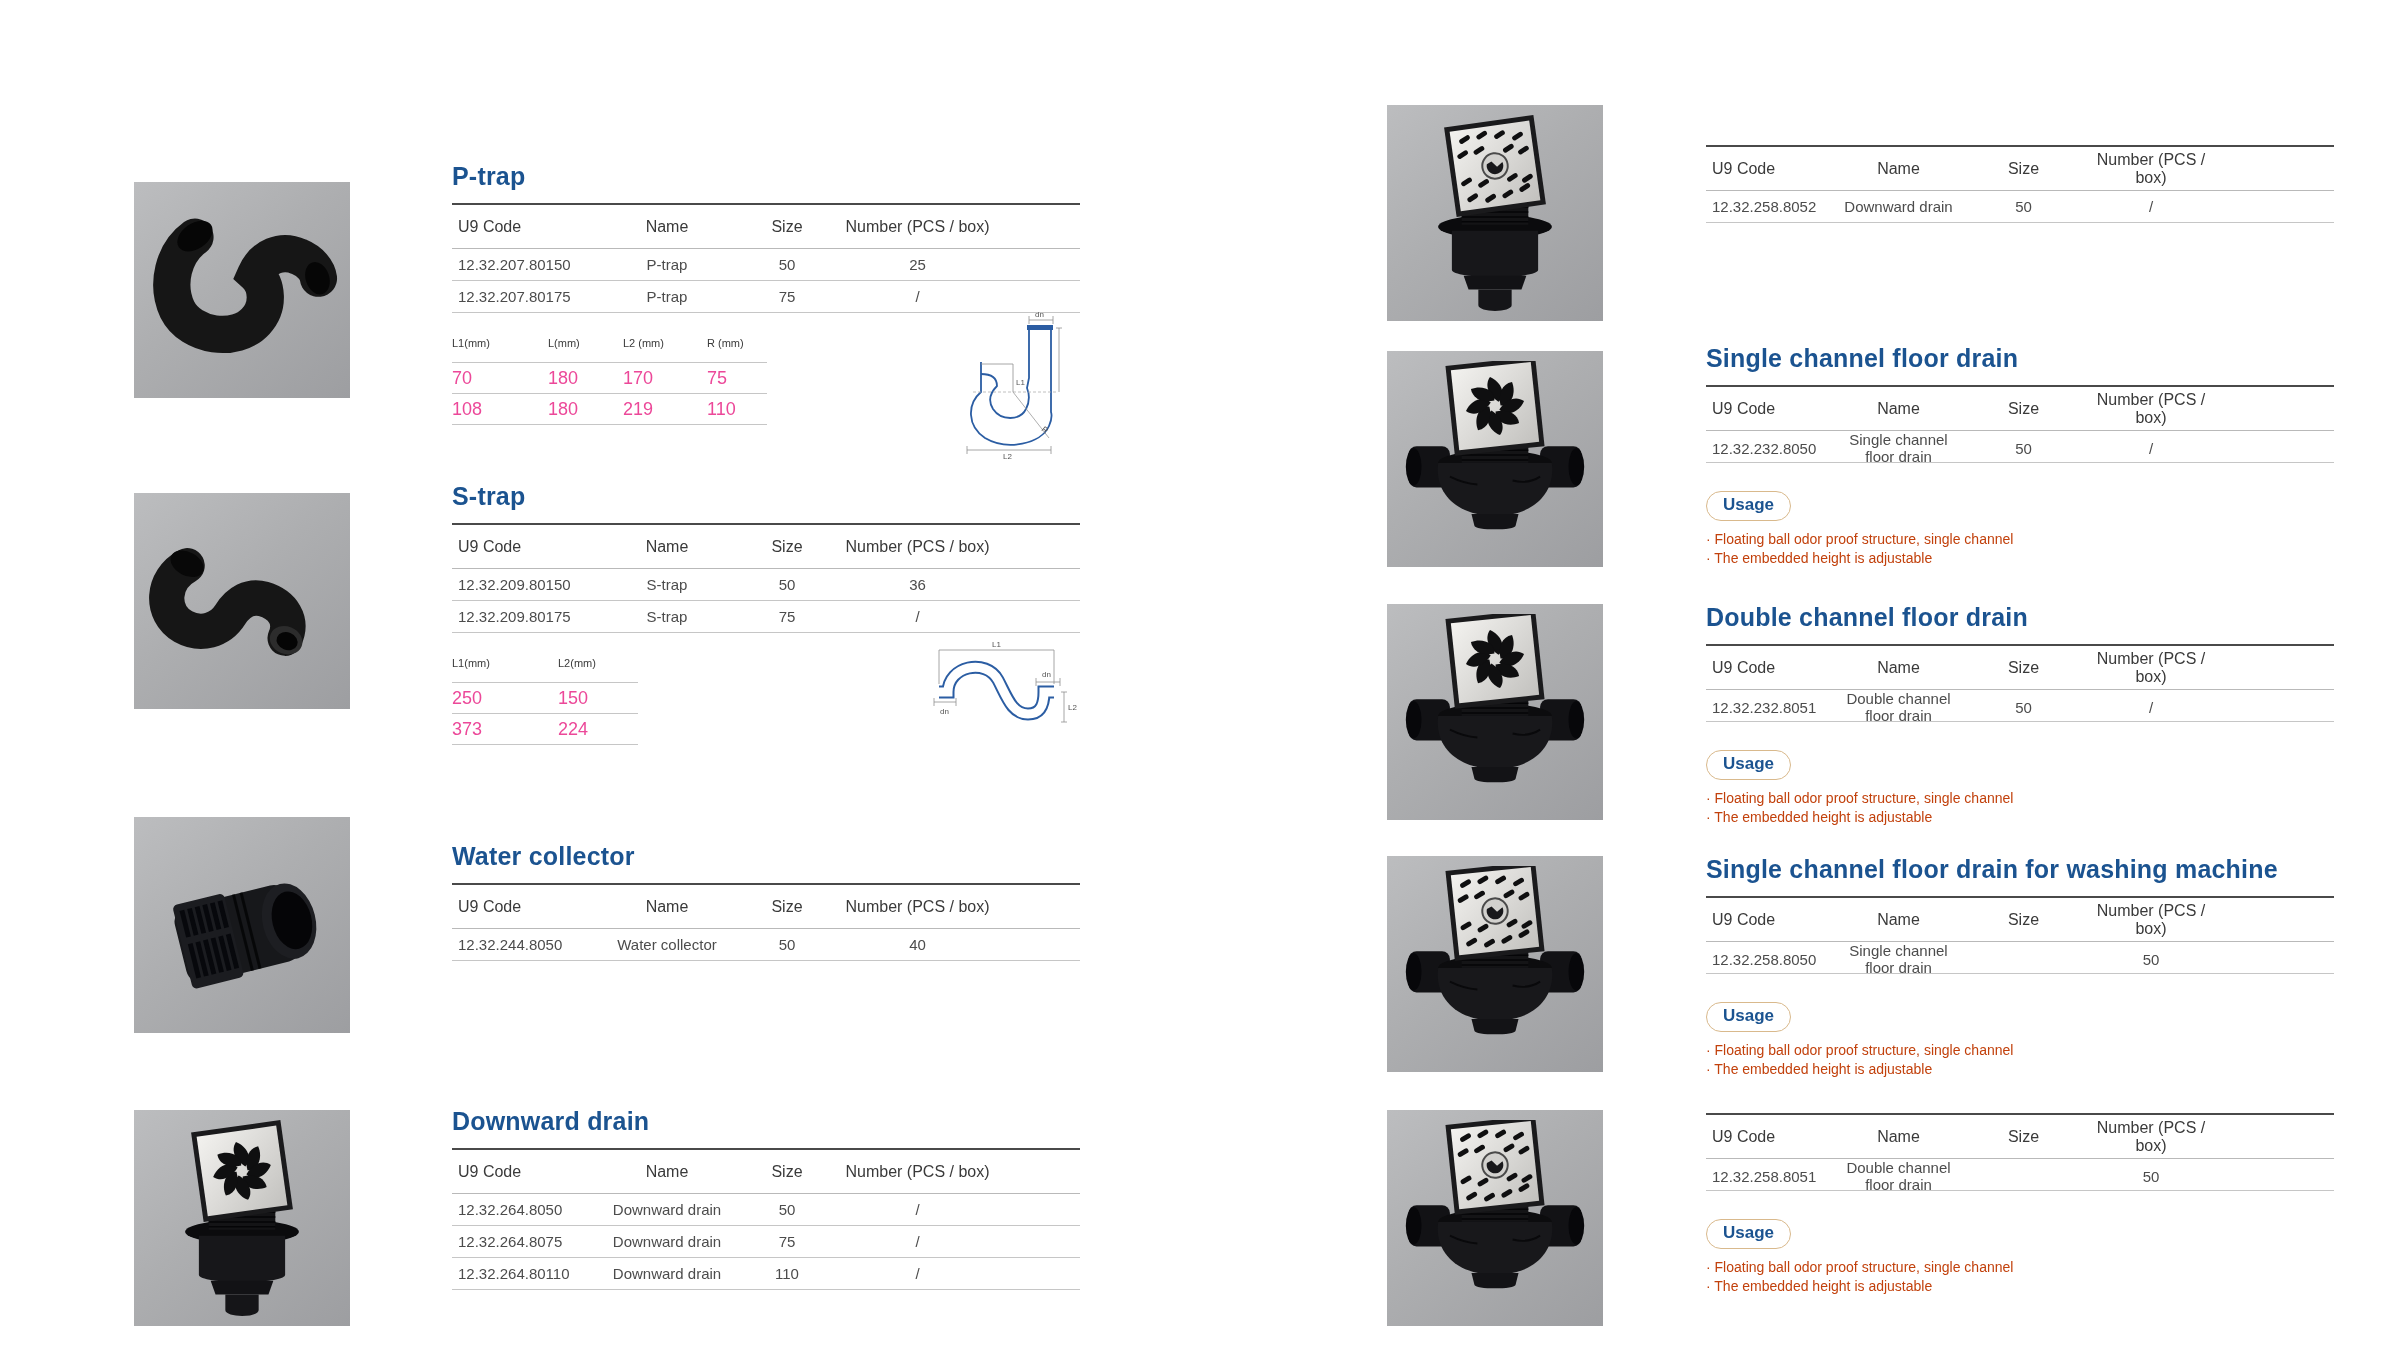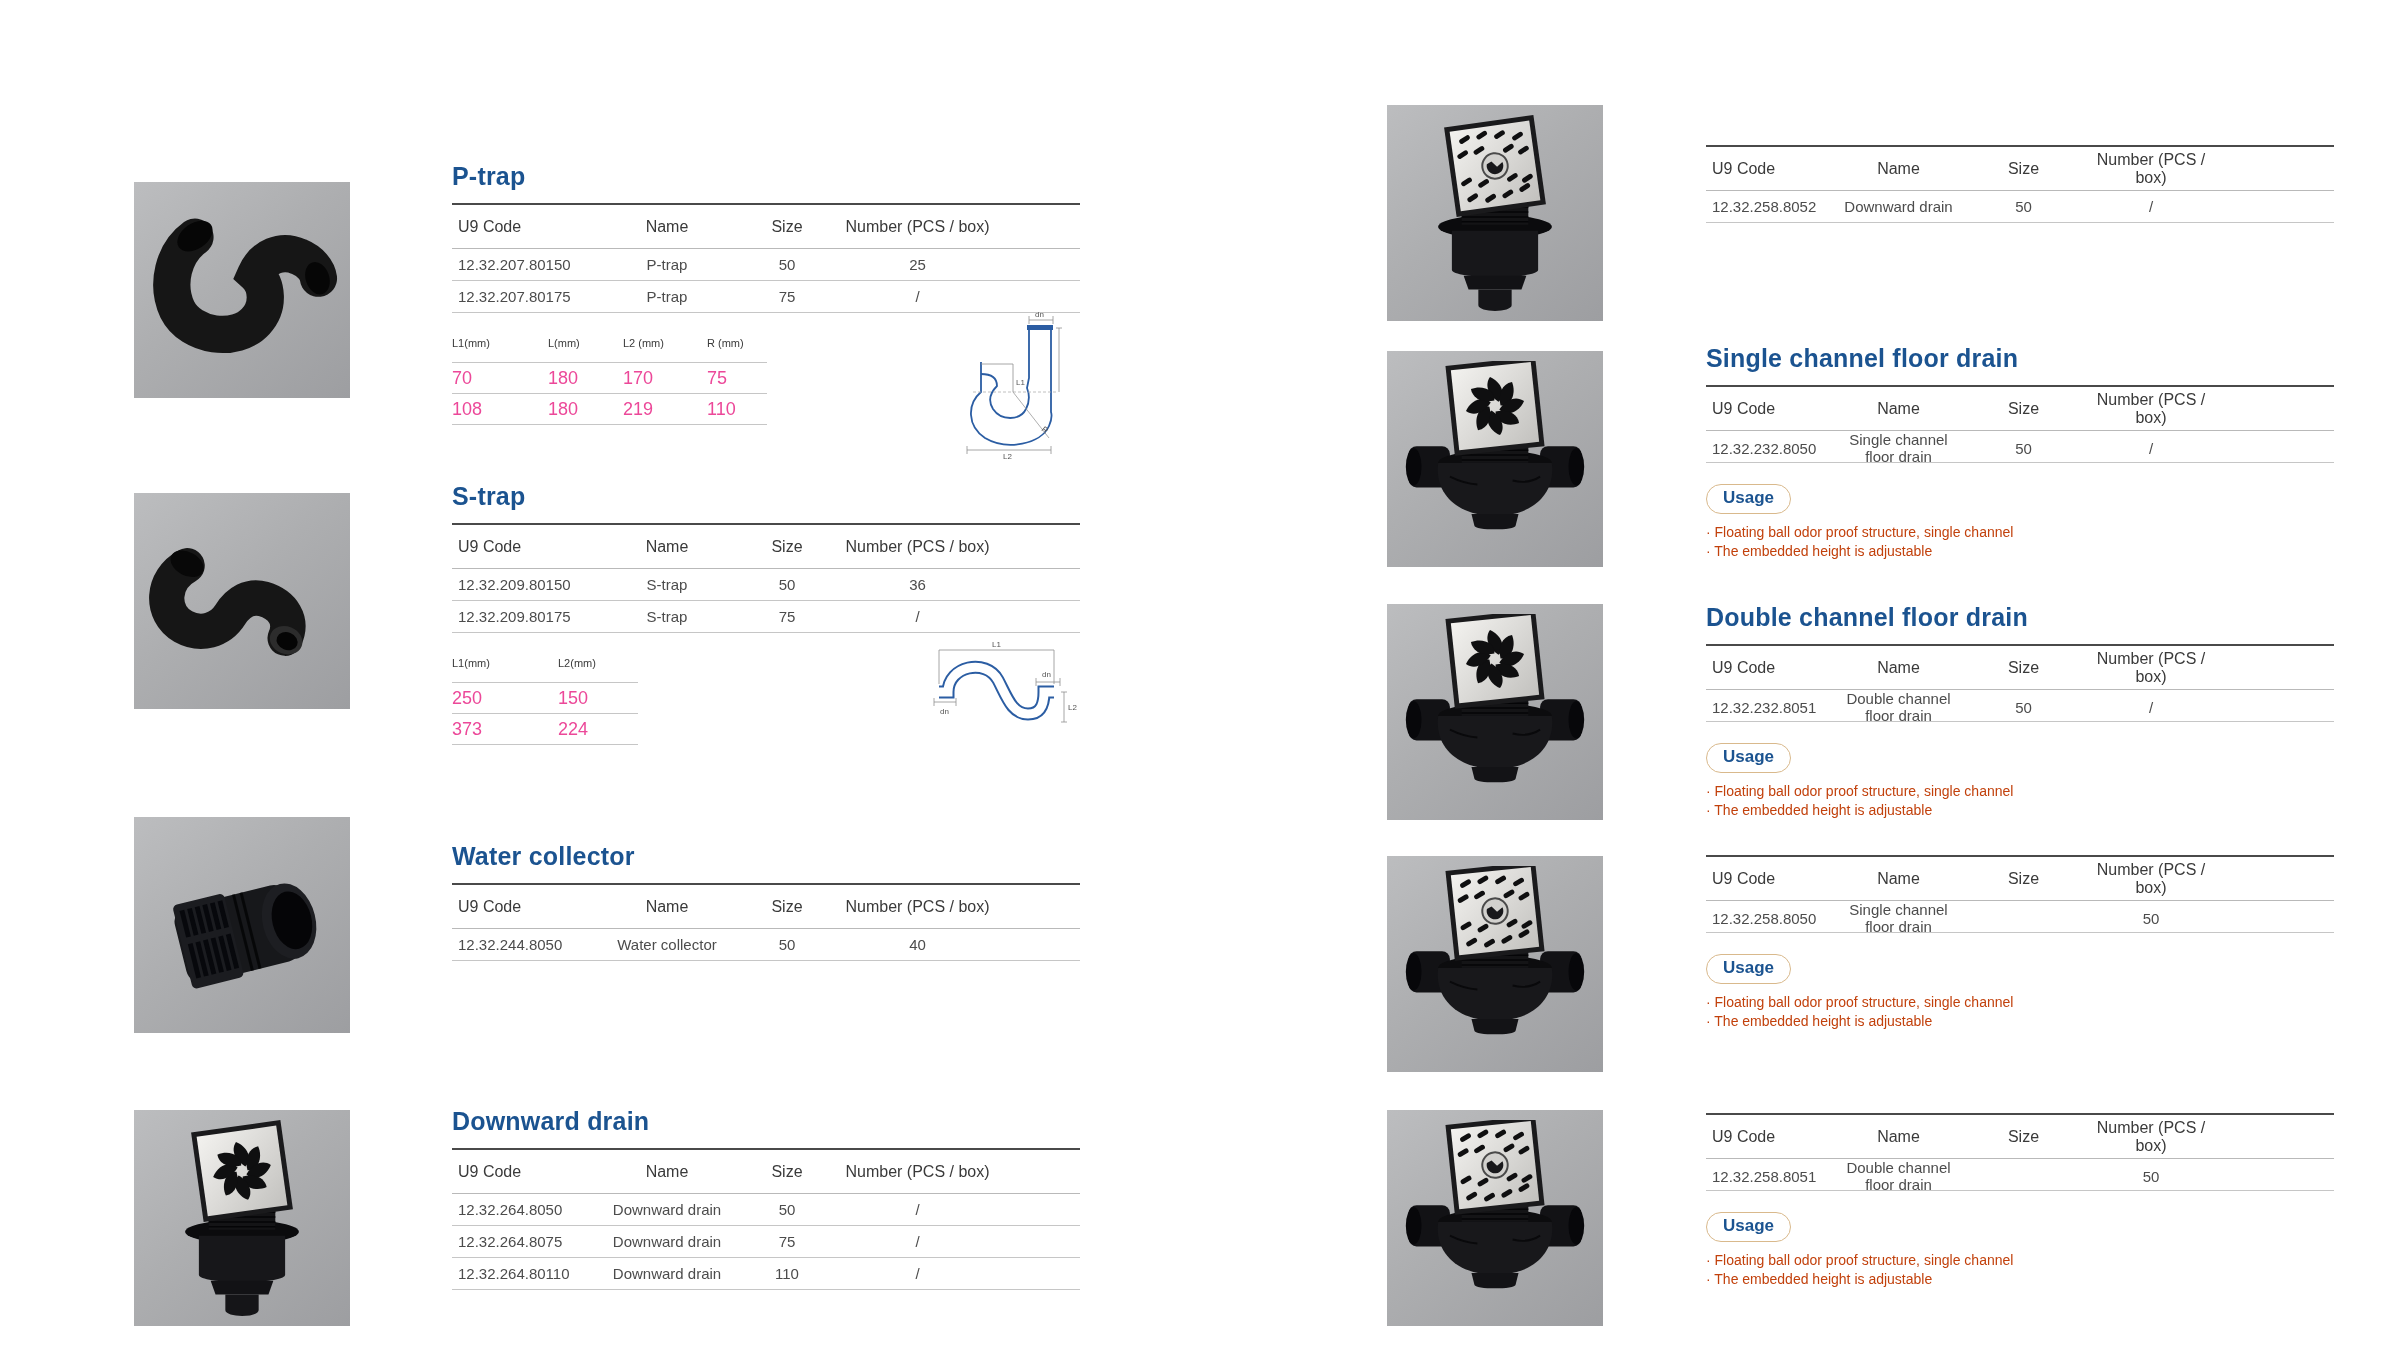--- a/index.html
+++ b/index.html
@@ -44,21 +44,21 @@
   .dims .trow{height:31px;}
   .dims .thead span{font-size:11px;}
   .dims .trow span{font-size:18px;color:#ec4899;}
   .dims span{text-align:left;}
   .p-dims .thead,.p-dims .trow{grid-template-columns:96px 75px 84px 57px;}
   .s-dims .thead,.s-dims .trow{grid-template-columns:106px 78px;}
 
   .diagram{position:absolute;}
   .diagram text{font-size:8px;fill:#555555;font-family:"Liberation Sans",sans-serif;}
 
-  .usage-wrap{margin-top:21px;}
+  .usage-wrap{margin-top:28px;}
   .usage-badge{display:inline-block;border:1px solid var(--usageborder);border-radius:17px;
     padding:3px 16px 5px 16px;color:var(--blue);font-weight:bold;font-size:17px;}
   .usage-bullets{margin-top:9px;}
   .usage-bullets div{font-size:14px;color:#c2410c;line-height:19px;}
 </style>
 </head>
 <body>
 
 <svg width="0" height="0" style="position:absolute" aria-hidden="true">
   <defs>
@@ -476,20 +476,21 @@
   <div class="usage-wrap">
     <span class="usage-badge">Usage</span>
     <div class="usage-bullets">
       <div>· Floating ball odor proof structure, single channel</div>
       <div>· The embedded height is adjustable</div>
     </div>
   </div>
 </section>
 
 <section class="sec" style="left:1706px;top:855px;width:628px">
+  <h2 class="sec-title">Single channel floor drain for washing machine</h2>
   <div class="tbl right-tbl">
     <div class="thead">
       <span class="c-code">U9 Code</span>
       <span class="c-name">Name</span>
       <span class="c-size">Size</span>
       <span class="c-num">Number  (PCS / box)</span>
     </div>
     <div class="trow">
       <span class="c-code">12.32.258.8050</span>
       <span class="c-name">Single channel floor drain</span>

